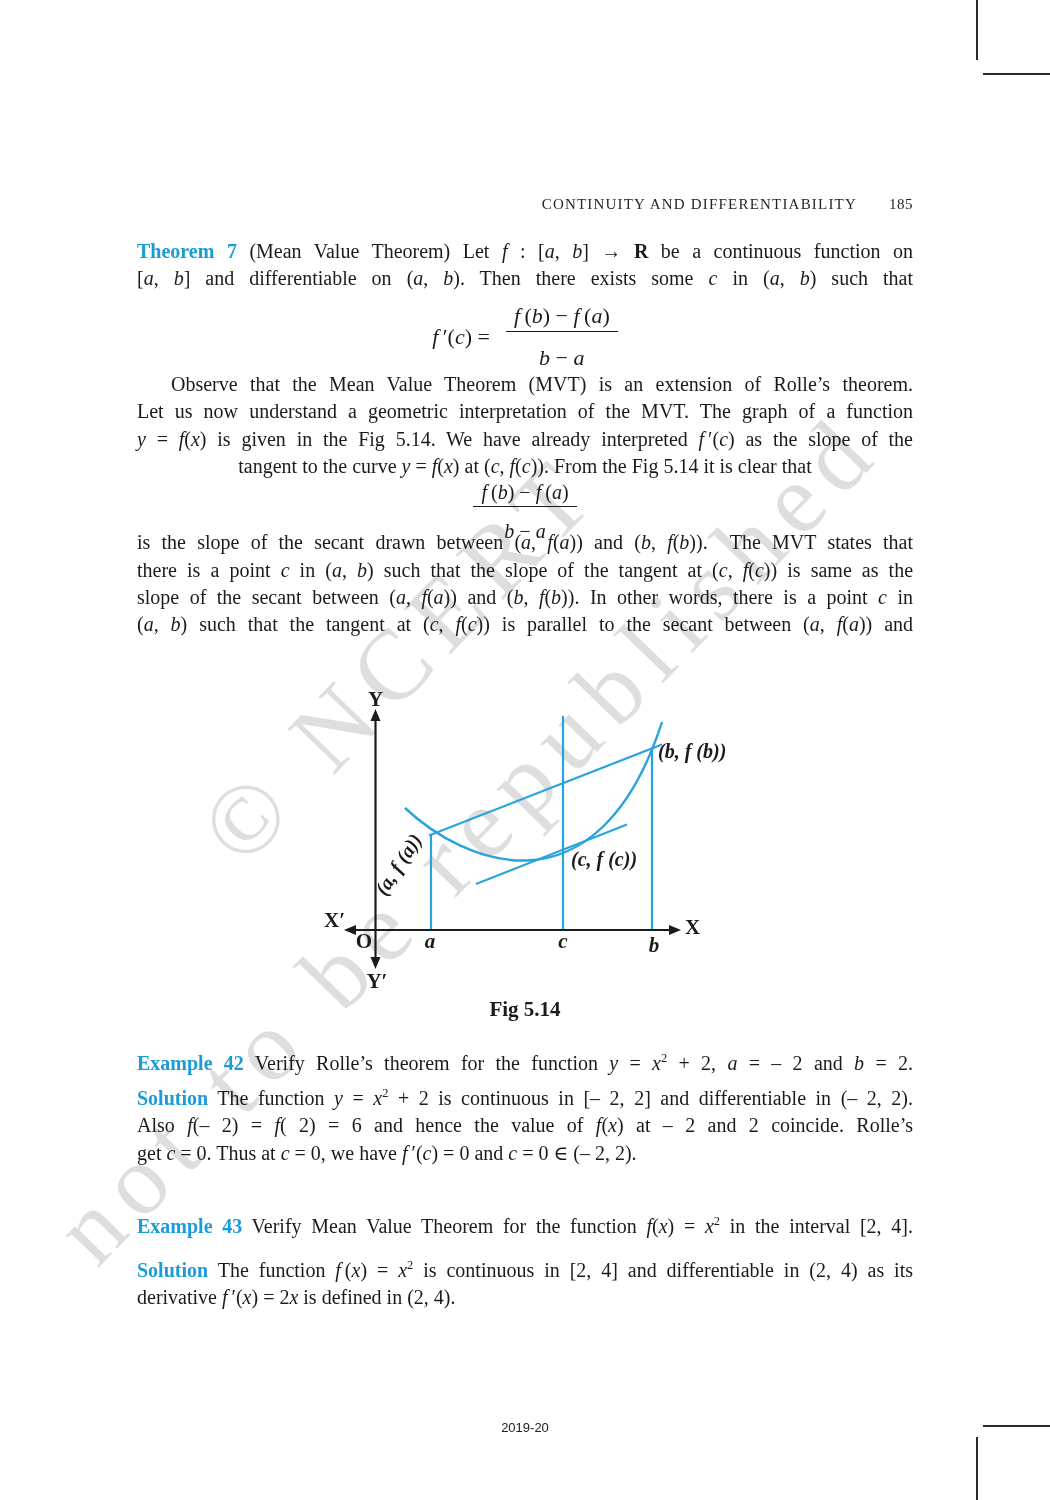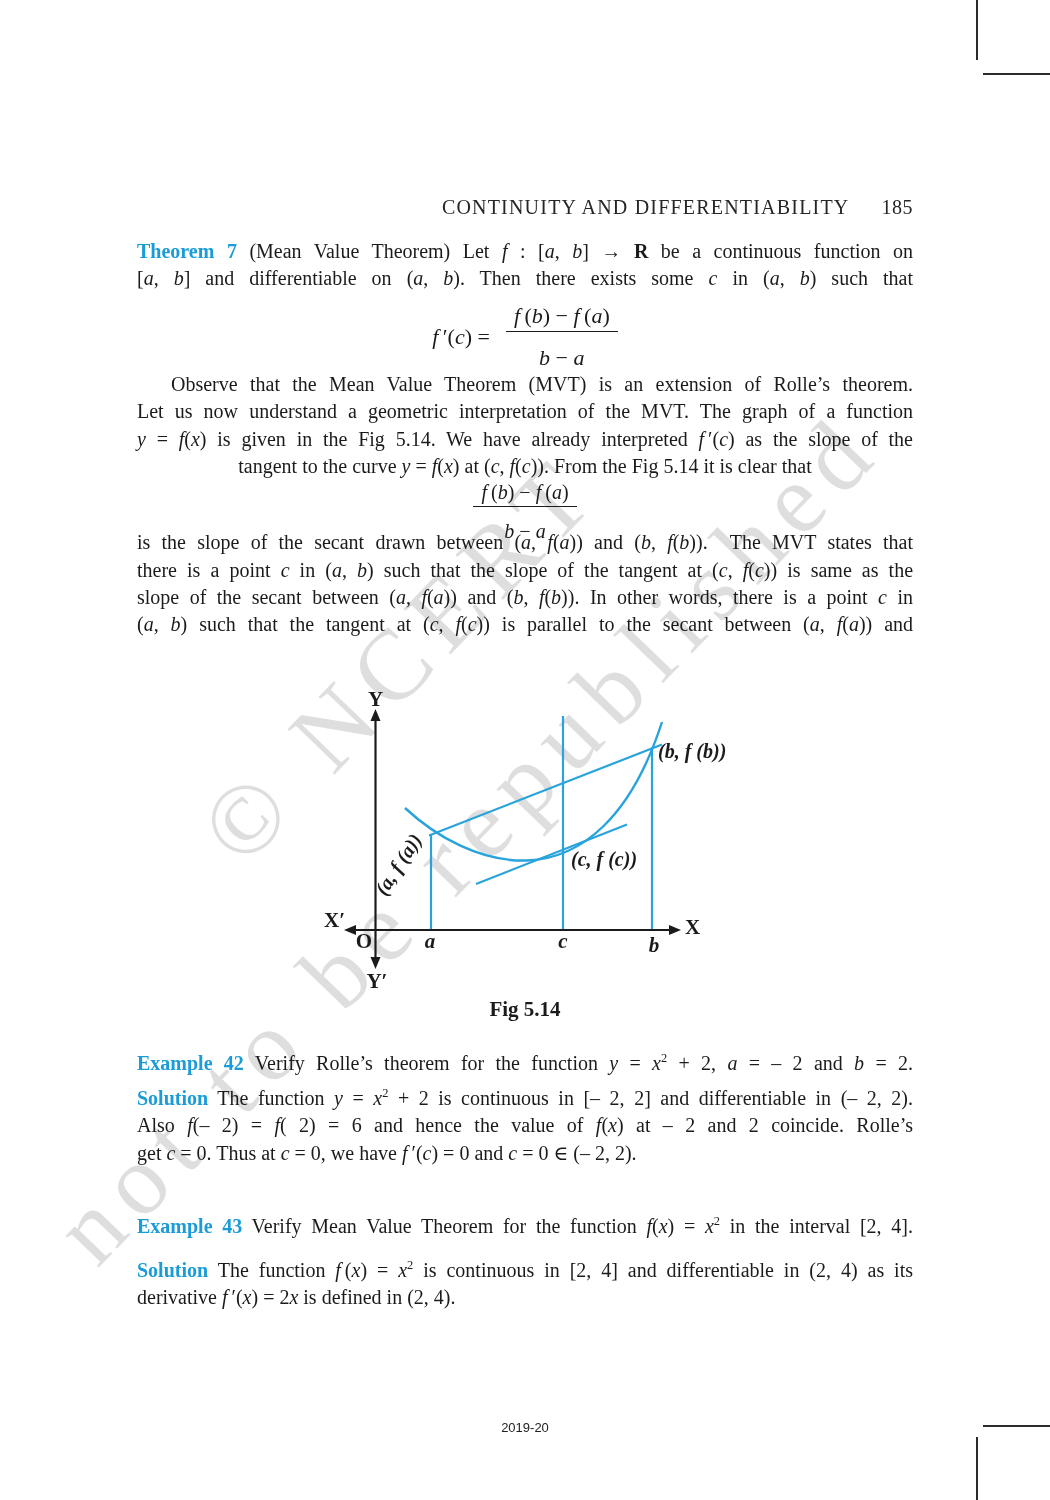--- a/index.html
+++ b/index.html
@@ -19,21 +19,21 @@
   
   .abs{position:absolute;z-index:2;}
   .content{left:137px;width:776px;}
   .line{font-size:20px;line-height:27.4px;text-align:justify;}
   .j{text-align-last:justify;}
   .indent{text-indent:34px;}
   sup{font-size:0.62em;line-height:0;}
   .blue{color:#1b9cd8;font-weight:bold;}
   
   .header{top:186px;display:flex;justify-content:flex-end;align-items:baseline;
-    font-size:20px;letter-spacing:1.2px;color:#262626;}
+    font-size:15px;letter-spacing:1.2px;color:#262626;}
   .header .pgnum{margin-left:32px;letter-spacing:0.5px;margin-top:10px;}
   
   .formula{top:303px;display:flex;justify-content:center;align-items:center;
     font-size:22px;}
   .frac{display:inline-flex;flex-direction:column;align-items:center;vertical-align:middle;}
   .frac .num{padding:0 8px 2px;}
   .frac .den{border-top:1.7px solid #1b1b1b;width:100%;text-align:center;padding:13px 0 0;}
   .formula .lhs{margin-right:16px;}
   
   .fracline{height:76px;display:flex;align-items:center;justify-content:space-between;flex-direction:column;}

